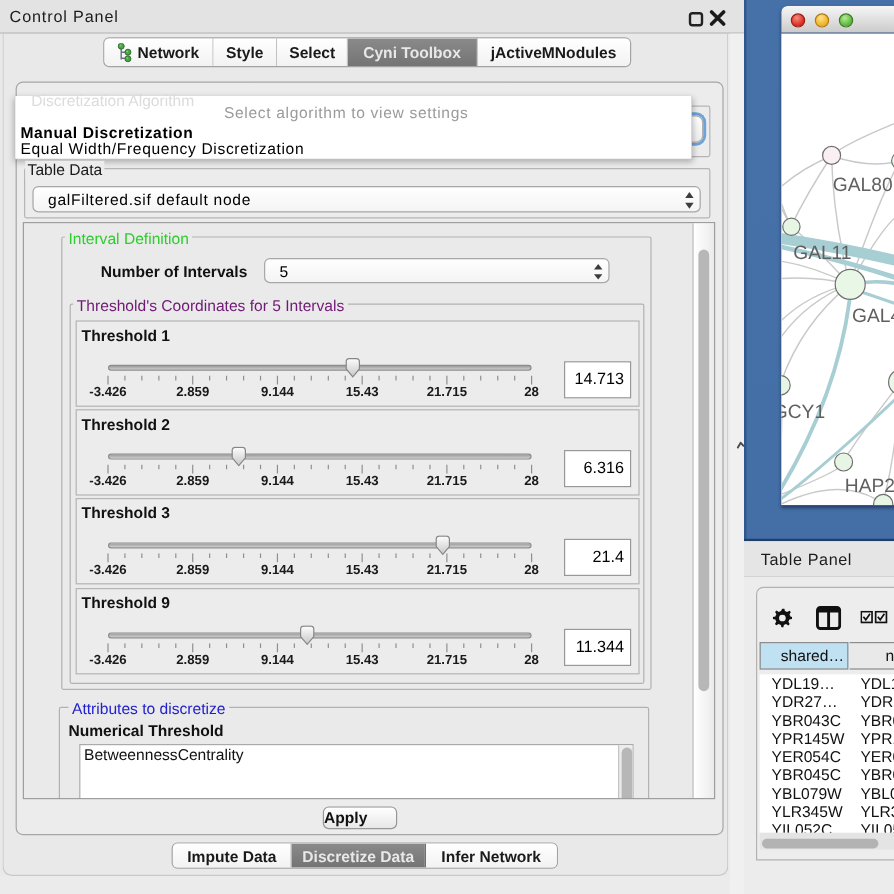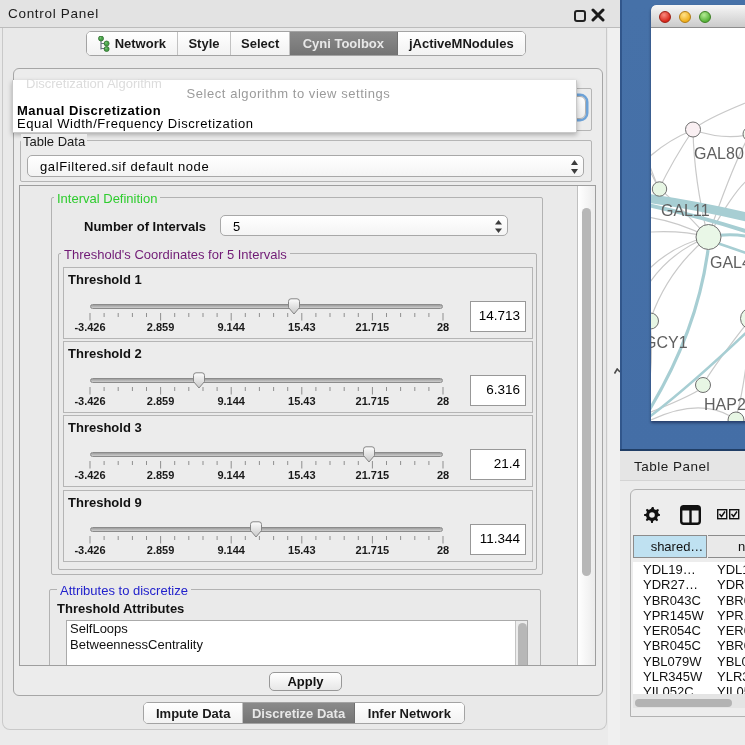--- a/index.html
+++ b/index.html
@@ -72,21 +72,21 @@
 .vbox { position:absolute; left:406px; top:33px; width:56px; height:31px; background:#fff; border:1px solid #989898; font-size:13.5px; text-align:right; padding:6px 5px 0 0; color:#000;}
 
 #agroup { left:29px; top:403px; width:492px; height:120px; }
 #aglabel { left:37px; top:397px; color:#2222cc; }
 #nalabel { position:absolute; left:37px; top:415px; font-weight:bold; }
 #alist { position:absolute; left:46px; top:434px; width:462px; height:60px; background:#fff; border:1px solid #aaaaaa; overflow:hidden;}
 #alist .item { padding-left:3px; height:15.7px; line-height:15.7px; font-size:13px; }
 #alistbar { position:absolute; left:448px; top:0; width:13px; height:60px; background:#ececec; border-left:1px solid #c4c4c4;}
 #alistthumb { position:absolute; left:2px; top:2px; width:9px; height:58px; background:#b7b7b7; border-radius:5px;}
 
-#applybtn { position:absolute; left:269px; top:672px; width:73px; height:19px; background:linear-gradient(#ffffff,#e7e7e7); border:1px solid #989898; border-radius:5px; text-align:center; font-size:13px; font-weight:bold; padding-top:1px;}
+#applybtn { position:absolute; left:269px; top:672px; width:62px; height:19px; background:linear-gradient(#ffffff,#e7e7e7); border:1px solid #989898; border-radius:5px; text-align:left; font-size:13px; font-weight:bold; padding-top:1px;}
 
 
 #blueframe { position:absolute; left:620px; top:0; width:125px; height:451px; background:linear-gradient(#4671a8,#446ea6); }
 #blueframe .dark-bottom { position:absolute; left:0; bottom:0; width:100%; height:2px; background:#203e66; }
 #blueframe .dark-left { position:absolute; left:0; top:0; width:2px; height:100%; background:#31568b; }
 #innerwin { position:absolute; left:651px; top:5px; width:112px; height:416px; border-radius:5px 0 0 0; overflow:hidden; box-shadow:0 2px 3px rgba(0,0,30,0.45);}
 #wtitle { position:absolute; left:0; top:0; width:112px; height:23px; background:linear-gradient(#f6f6f6,#cbcbcb); border-bottom:1px solid #8d8d8d; border-radius:5px 0 0 0;}
 .light { position:absolute; top:6px; width:12px; height:12px; border-radius:50%; }
 #wcontent { position:absolute; left:0; top:23px; width:112px; height:393px; background:#ffffff; }
 
@@ -256,23 +256,22 @@
   <div class="tnum" style="left:209.8px;">15.43</div>
   <div class="tnum" style="left:280.4px;">21.715</div>
   <div class="tnum" style="left:351px;">28</div>
   <svg class="thumb" style="left:185px;" width="14" height="17" viewBox="0 0 14 17">
     <path d="M1.5,3.5 Q1.5,0.8 4,0.8 L10,0.8 Q12.5,0.8 12.5,3.5 L12.5,9.5 L7,16 L1.5,9.5 Z" fill="url(#thg)" stroke="#868686" stroke-width="1"></path>
   </svg>
   <div class="vbox">11.344</div>
 </div>
   <div class="group" id="agroup"></div>
   <div class="glabel" id="aglabel">Attributes to discretize</div>
-  <div id="nalabel">Threshold Attributes</div>
+  <div id="nalabel">Numerical Threshold</div>
   <div id="alist">
-    <div class="item">SelfLoops</div>
     <div class="item">BetweennessCentrality</div>
     <div id="alistbar">
         <div id="alistthumb"></div>
       </div>
   </div>
   <div id="spbar">
       <div id="spthumb"></div>
     </div>
 </div>
 

